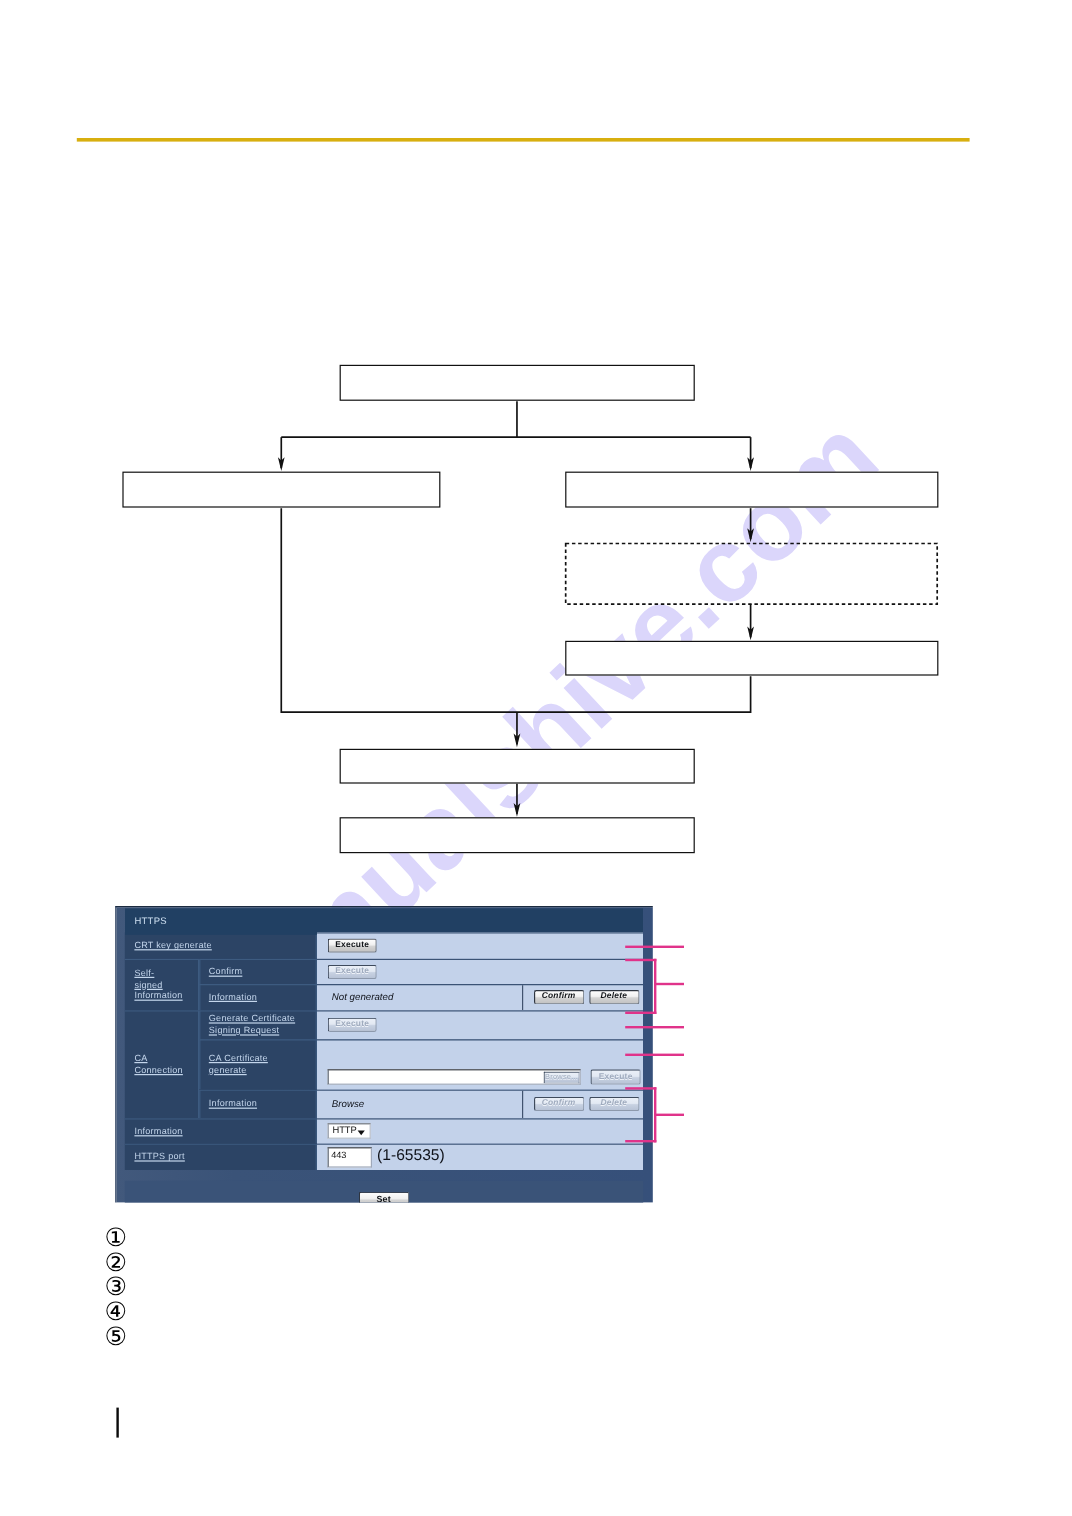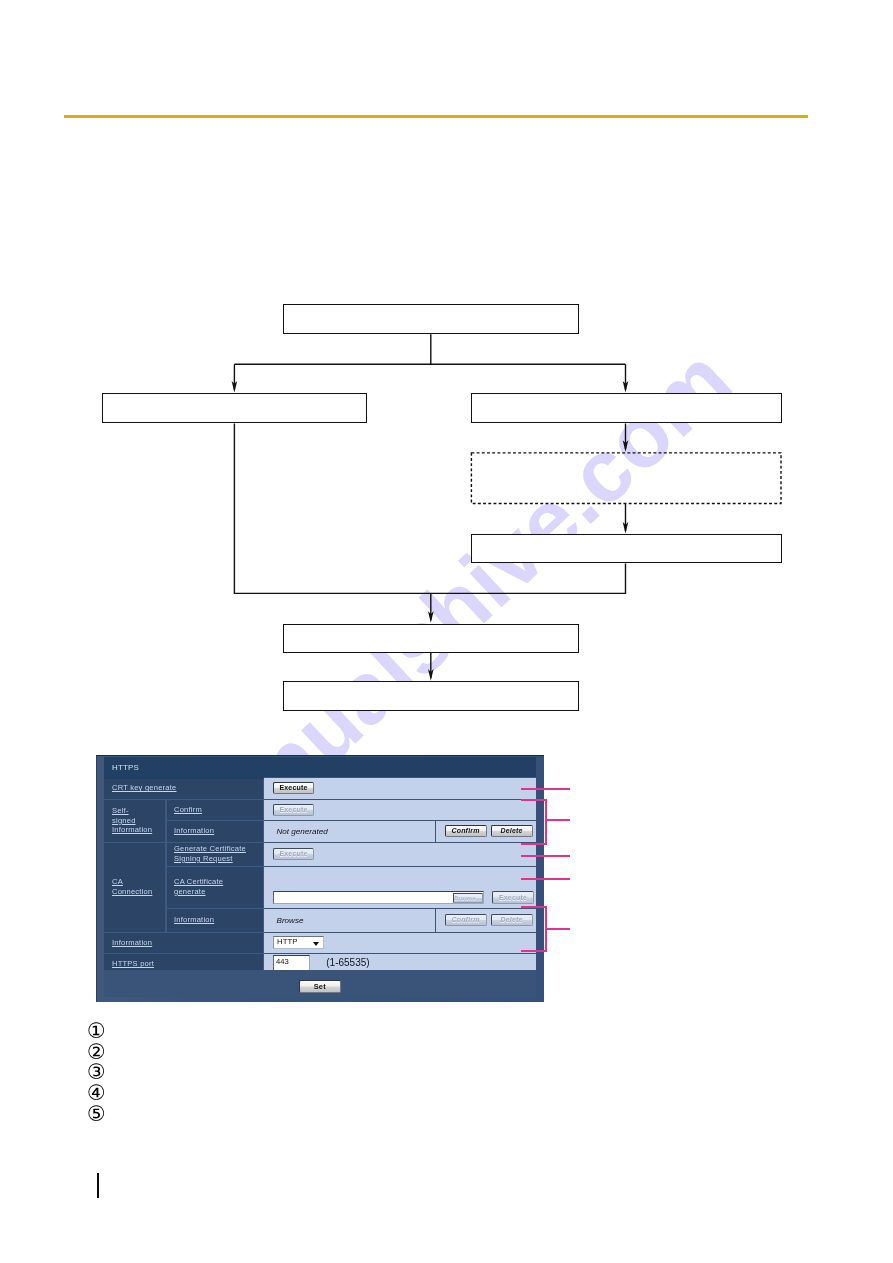--- a/index.html
+++ b/index.html
@@ -45,29 +45,29 @@
               left:7px;top:-1px;
               font-family:"Liberation Sans",sans-serif;font-size:7.55px;}
   table.uitbl td{padding:0 16px 0 8px;vertical-align:middle;border:0;}
   .hdr{background:#214063;color:#cfe0f2;height:22px;font-size:7.9px;letter-spacing:.25px;
        vertical-align:middle;position:relative;top:1.5px;}
   .lbl{background:#2c4465;color:#c4d6ec;letter-spacing:.22px;line-height:9.5px;
        box-shadow:inset 0 1px 0 0 #3d5b80, inset -1px 0 0 0 #3d5b80;text-decoration:underline;}
   .lbl2{box-shadow:inset 0 1px 0 0 #3d5b80, inset -1px 0 0 0 #3d5b80, inset 1px 0 0 0 #3d5b80;}
   .val{background:#c3d2ea;color:#10131a;padding-left:9px !important;font-size:8.1px;
        box-shadow:inset 0 1px 0 0 #3b5375;}
-  .uifooter{position:absolute;left:7px;top:214px;width:431.5px;height:27px;background:#3a5378;
+  .uifooter{position:absolute;left:7px;top:228px;width:431.5px;height:27px;background:#3a5378;
             text-align:center;padding-top:7px;box-sizing:border-box;}
 
   td.val{position:relative;}
   .valrow{position:absolute;left:0;top:0;right:0;bottom:0;font-style:italic;}
   .vtext{position:absolute;left:12.5px;top:50%;transform:translateY(-50%);}
   .vdiv{position:absolute;left:171px;top:1px;bottom:0px;width:1px;background:#41536f;}
   .btnpair{position:absolute;right:3px;top:50%;transform:translateY(-50%);white-space:nowrap;}
-  .hint{font-size:10px;color:#10131a;margin-left:14px;}
+  .hint{font-size:13px;color:#10131a;margin-left:2px;}
   .fileline{display:flex;align-items:center;position:absolute;left:9px;top:25px;}
   td.ca-install-cell{position:relative;}
 
   .btn{display:inline-block;box-sizing:border-box;height:12px;line-height:10px;
        text-align:center;font-size:7px;font-weight:700;color:#111418;
        background:linear-gradient(to bottom,#fdfdfd 0%,#f0f0f0 45%,#d4d4d4 55%,#c2c2c2 100%);
        border:1px solid #2e3540;border-bottom-color:#6f7782;border-right-color:#6f7782;
        border-radius:2px;letter-spacing:.2px;vertical-align:middle;}
   .btn.dis{color:#9fabbe;text-shadow:0 1px 0 #f2f5fa;
            background:linear-gradient(to bottom,#eaeff7 0%,#e2e9f3 45%,#c8d2e2 55%,#b8c3d6 100%);
@@ -216,21 +216,21 @@
           <div class="valrow">
             <span class="vtext">Browse</span>
             <span class="vdiv"></span>
             <span class="btnpair"><span class="btn dis" style="width:42px">Confirm</span><span class="btn dis" style="width:42px;margin-left:4px">Delete</span></span>
           </div>
         </td>
       </tr>
       <tr style="height:21.3px">
         <td class="lbl" colspan="2">Information</td>
         <td class="val">
-          <span class="sel" style="width:51px"><span>HTTP</span><span class="caret"></span></span>
+          <span class="sel" style="width:36px"><span>HTTP</span><span class="caret"></span></span>
         </td>
       </tr>
       <tr style="height:21.7px">
         <td class="lbl" colspan="2">HTTPS port</td>
         <td class="val">
           <span class="txt" style="width:37px">443</span>
           <span class="hint">(1-65535)</span>
         </td>
       </tr>
     </tbody>

